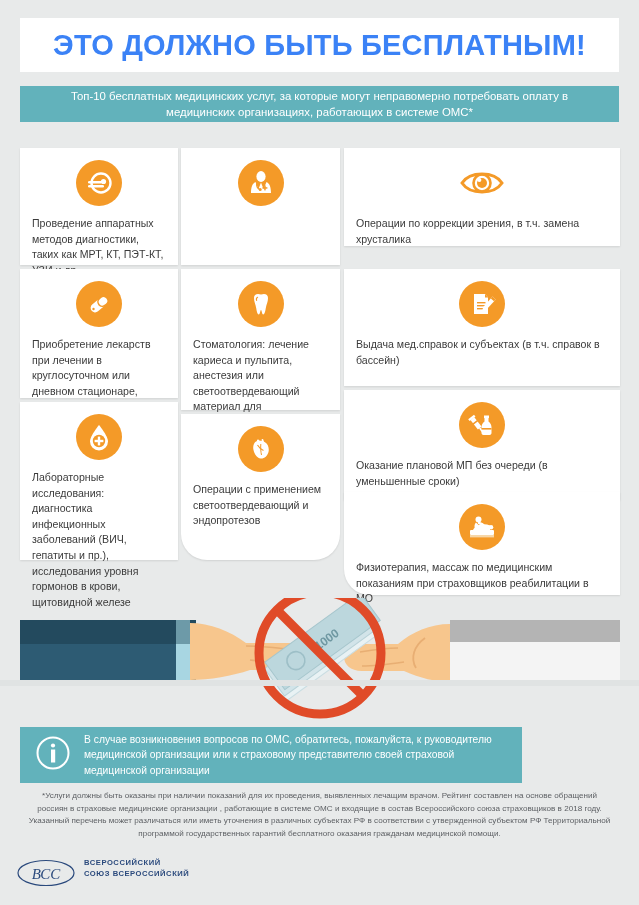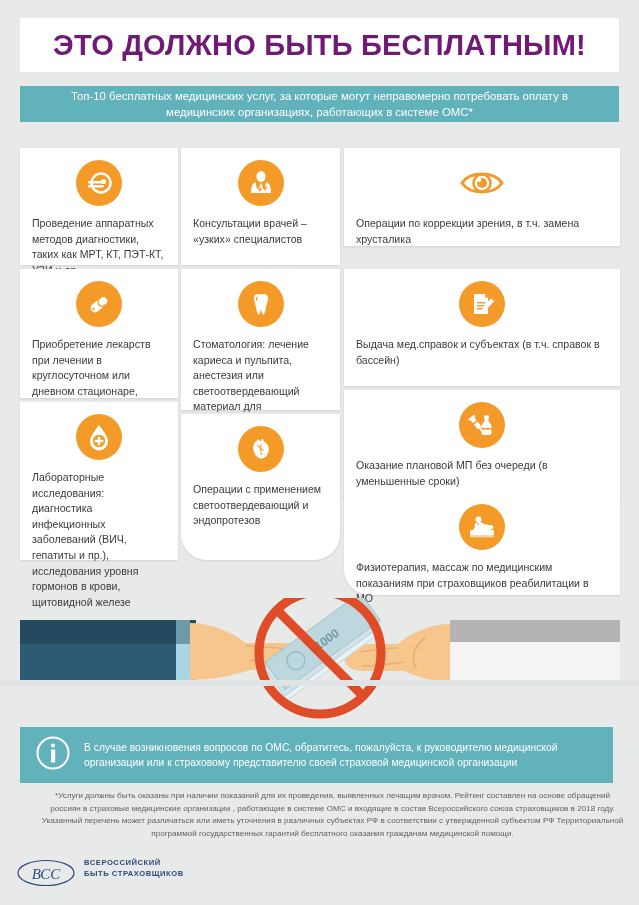--- a/index.html
+++ b/index.html
@@ -12,21 +12,21 @@
   }
 
   
   .title-bar {
     position: absolute; left: 20px; top: 18px;
     width: 599px; height: 54px;
     background: #ffffff;
     display: flex; align-items: center; justify-content: center;
   }
   .title-bar .title-text {
-    color: #701a75;
+    color: #3b82f6;
     font-size: 29px;
     font-weight: bold;
     letter-spacing: 0.2px;
     white-space: nowrap;
   }
 
   
   .subtitle-band {
     position: absolute; left: 20px; top: 86px;
     width: 599px; height: 36px;
@@ -70,39 +70,38 @@
   .col1 { left: 20px;  width: 158px; }
   .col2 { left: 181px; width: 159px; }
   .col3 { left: 344px; width: 276px; }
 
   
   .illus { position: absolute; left: 0; top: 598px; width: 639px; height: 125px; }
 
   
   .info-band {
     position: absolute; left: 20px; top: 727px;
-    width: 593px; height: 56px;
+    width: 502px; height: 56px;
     background: #62b2bb;
     display: flex; align-items: center;
     padding: 0 16px;
     justify-content: space-between;
   }
   .info-icon { flex: 0 0 auto; margin-right: 14px; }
   .info-band .info-text {
     color: #ffffff; font-size: 10.3px; line-height: 15.5px;
   }
 
   
   .footnote {
     position: absolute; left: 28px; top: 790px;
     width: 583px;
     color: #5c5f63;
     font-size: 8.1px; line-height: 12.6px;
     text-align: center;
-    margin-left: 13px;
   }
 
   
   .logo-row {
     position: absolute; left: 16px; top: 858px;
     display: flex; align-items: flex-start;
   }
   .logo-mark { margin-right: 8px; }
   .logo-text {
     color: #2b4a7d;
@@ -173,21 +172,20 @@
         <svg width="30" height="30" viewBox="0 0 30 30">
           <ellipse cx="15" cy="8.5" rx="4.6" ry="5.4" fill="#fff"></ellipse>
           <path d="M9.5 14 C6 15.5 5 20 5 25 L25 25 C25 20 24 15.5 20.5 14 L17.5 21 L15 14.5 L12.5 21 Z" fill="#fff"></path>
           <path d="M11 14.5 C10 18 11.5 21 13.6 21.3" fill="none" stroke="#f49a28" stroke-width="1.3"></path>
           <circle cx="14.2" cy="21.6" r="1.5" fill="#f49a28"></circle>
           <rect x="18.2" y="17.4" width="1.5" height="5" fill="#f49a28"></rect>
           <rect x="16.4" y="19.2" width="5" height="1.5" fill="#f49a28"></rect>
         </svg>
       </div>
     </div>
-    <div class="card-text">Консультации врачей – «узких» специалистов</div>
   </div>
 
   <div class="card col2" style="top:269px;height:141px;">
     <div class="icon-wrap">
       <div class="icon-circle">
         <svg width="30" height="30" viewBox="0 0 30 30">
           <path d="M8 9 C8 5.5 11 4.2 15 5.6 C19 4.2 22 5.5 22 9 C22 13 20.5 15 19.8 19 C19.3 22.5 18.6 25.5 17.2 25.5 C15.8 25.5 15.9 21 15 21 C14.1 21 14.2 25.5 12.8 25.5 C11.4 25.5 10.7 22.5 10.2 19 C9.5 15 8 13 8 9 Z" fill="#fff"></path>
           <path d="M11.6 8.3 C10.4 8.9 10.2 10.3 10.6 11.4" fill="none" stroke="#f49a28" stroke-width="1.1" stroke-linecap="round"></path>
         </svg>
       </div>
@@ -333,14 +331,14 @@
 <div class="footnote">*Услуги должны быть оказаны при наличии показаний для их проведения, выявленных лечащим врачом. Рейтинг составлен на основе обращений россиян в страховые медицинские организации , работающие в системе ОМС и входящие в состав Всероссийского союза страховщиков в 2018 году. Указанный перечень может различаться или иметь уточнения в различных субъектах РФ в соответствии с утвержденной субъектом РФ Территориальной программой государственных гарантий бесплатного оказания гражданам медицинской помощи.</div>
 
 <div class="logo-row">
   <span class="logo-mark">
     <svg width="60" height="30" viewBox="0 0 60 30">
       <ellipse cx="30" cy="15" rx="28" ry="12.5" fill="none" stroke="#2b4a7d" stroke-width="1.2"></ellipse>
       <text x="30" y="21" text-anchor="middle" fill="#2b4a7d" font-family="'Liberation Serif', serif" font-size="15" font-style="italic">ВСС</text>
     </svg>
   </span>
   <span class="logo-text">ВСЕРОССИЙСКИЙ
-БЫТЬ СТРАХОВЩИКОВ</span>
+СОЮЗ ВСЕРОССИЙСКИЙ</span>
 </div>
 
 </body></html>

